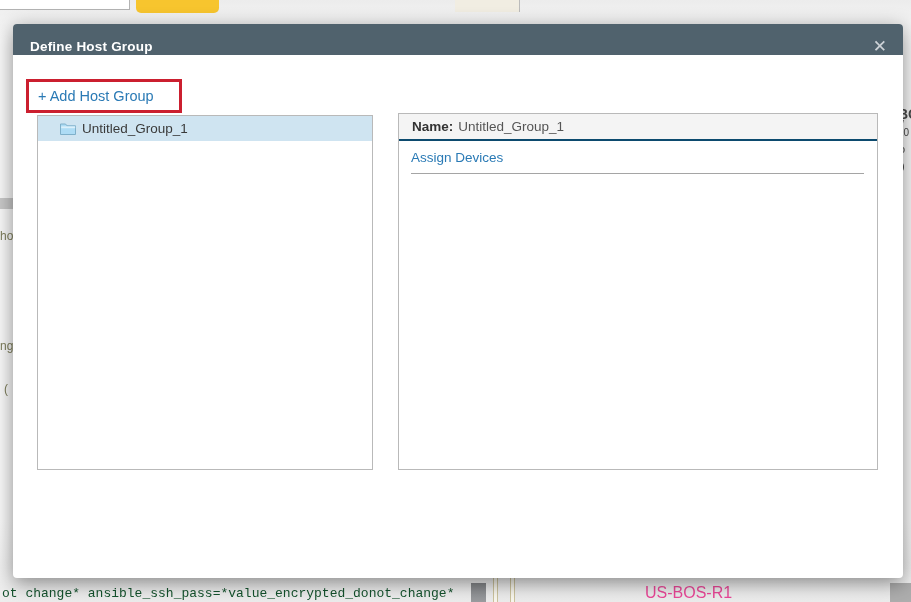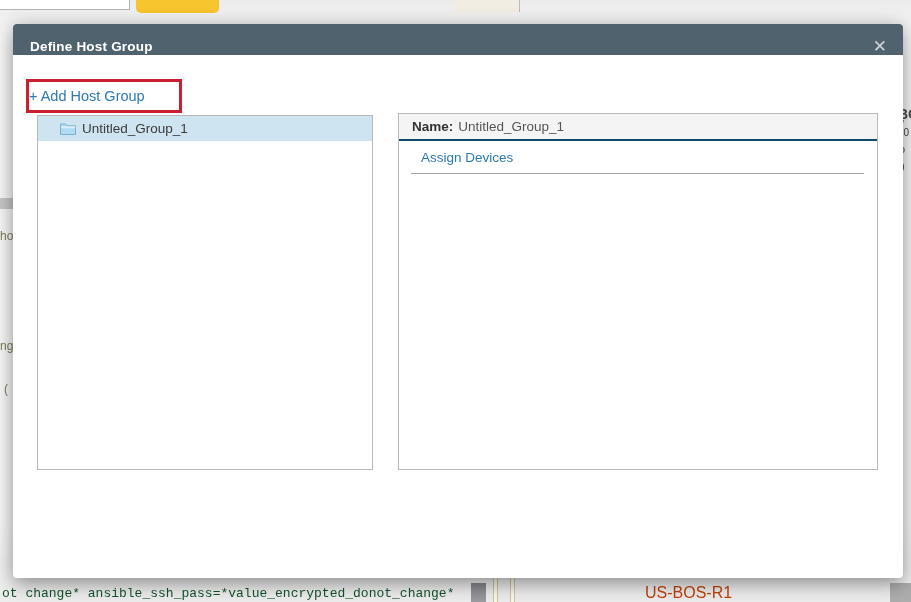--- a/index.html
+++ b/index.html
@@ -28,54 +28,54 @@
   .rf0 { left:898px; top:106px; font-size:14px; font-weight:700; }
   .rf1 { left:901px; top:119px; font-size:10px; }
   .rf2 { left:898px; top:127px; font-size:10px; }
   .rf3 { left:899px; top:143px; font-size:11px; }
   .rf4 { left:901px; top:160px; font-size:11px; }
 
   .code-line { position:absolute; z-index:1; left:2px; top:586px;
                font-family:Liberation Mono, monospace; font-size:13px; color:#14532d;
                white-space:nowrap; }
   .device-label { position:absolute; z-index:1; left:645px; top:584px;
-                  font-size:16px; color:#c2410c; }
+                  font-size:16px; color:#ec4899; }
   .scroll-thumb { left:471px; top:583px; width:15px; height:19px;
                   background:linear-gradient(180deg,#85878a,#9b9da0); }
   .col-line { top:578px; width:5px; height:24px; background:#faf8ef;
               border-left:1px solid #cdc49e; border-right:1px solid #cdc49e; }
   .col-line-a { left:493px; }
   .col-line-b { left:510px; }
   .rb-block { left:890px; top:583px; width:21px; height:19px; background:#aeaeae; }
 
   
   .modal { position:absolute; z-index:5; left:13px; top:24px; width:890px; height:554px;
            background:#fff; border-radius:4px; box-shadow:0 5px 20px rgba(0,0,0,.45); }
   .modal-header { height:31px; background:#50626d; border-radius:4px 4px 0 0;
                   display:flex; align-items:center; padding:14px 16px 0 17px; }
   .modal-title { color:#ffffff; font-size:13.5px; font-weight:700; letter-spacing:.2px; }
   .close-x { margin-left:auto; color:#cdd2d7; font-size:17px; line-height:1; cursor:pointer; }
 
   .add-box { position:absolute; left:13px; top:55px; width:156px; height:34px;
-             border:3px solid #cb1f2f; display:flex; align-items:center; }
+             border:3px solid #cb1f2f; display:flex; align-items:center; padding-left:9px; }
   .add-link { color:#2a7ab5; font-size:14.5px; cursor:pointer; white-space:nowrap; }
 
   .left-panel { position:absolute; left:24px; top:91px; width:336px; height:355px;
                 border:1px solid #b9b9b9; background:#fff; overflow:hidden; }
   .group-row { height:25px; background:#cfe4f1; display:flex; align-items:center;
                padding-left:22px; cursor:pointer; }
   .folder-ico { width:16px; height:13px; margin-right:6px; flex:0 0 auto; }
   .group-name { font-size:13.5px; color:#3a3a3a; }
 
   .right-panel { position:absolute; left:385px; top:89px; width:480px; height:357px;
                  border:1px solid #b9b9b9; background:#fff; overflow:hidden; }
   .name-row { height:27px; background:#f4f4f4; border-bottom:2px solid #0c4a6e;
               display:flex; align-items:center; padding-left:13px; font-size:13.5px; color:#555; }
   .name-label { font-weight:700; color:#333; margin-right:5px; }
-  .assign-link { display:inline-block; margin:9px 0 0 22px; color:#2a7ab5;
+  .assign-link { display:inline-block; margin:9px 0 0 12px; color:#2a7ab5;
                  font-size:13.5px; cursor:pointer; }
   .divider { margin:7px 13px 0 12px; border-top:1px solid #a5a5a5; height:0; }
 
   .close-btn { position:absolute; left:767px; top:497px; width:97px; height:33px;
                background:#f7c52d; border:none; border-radius:4px;
                font-family:"Liberation Sans",sans-serif; font-size:15px; color:#3c3c3c;
                cursor:pointer; }
 </style>
 </head>
 <body>

